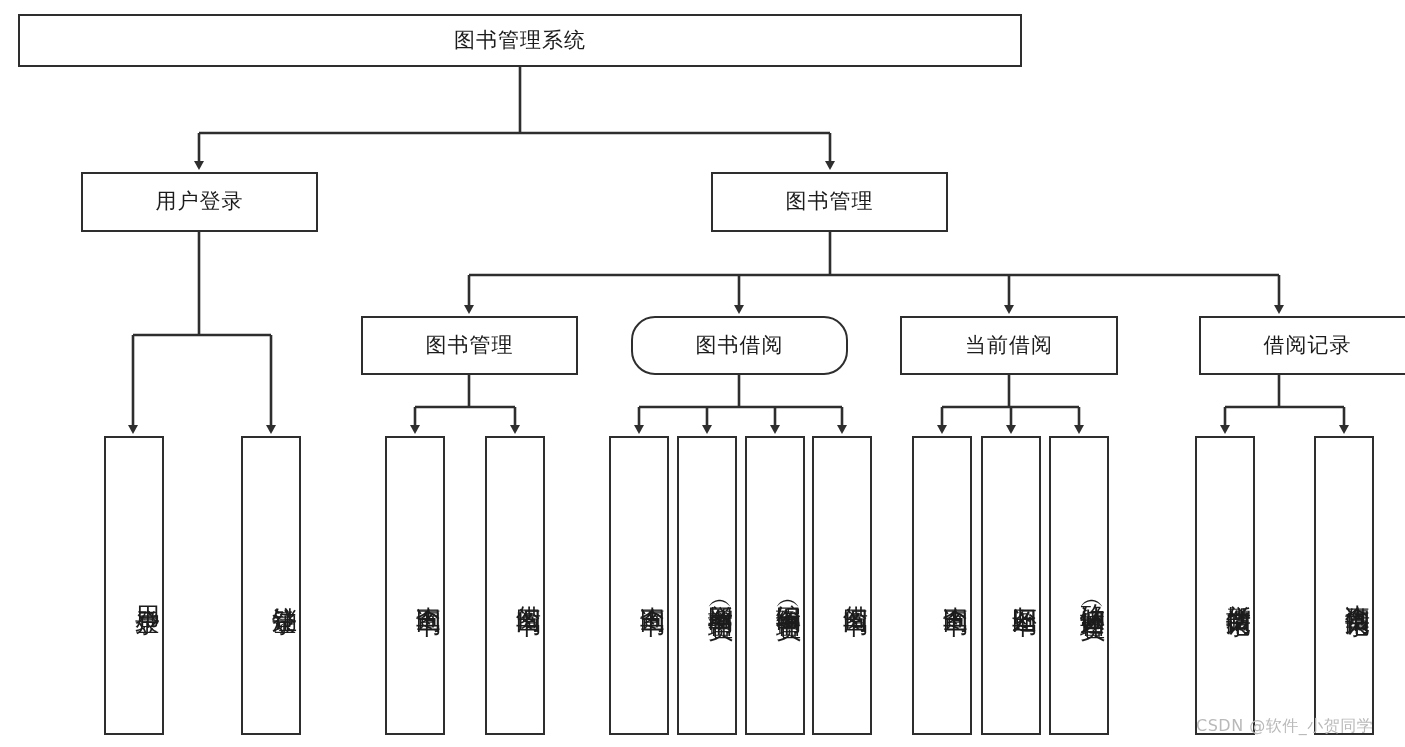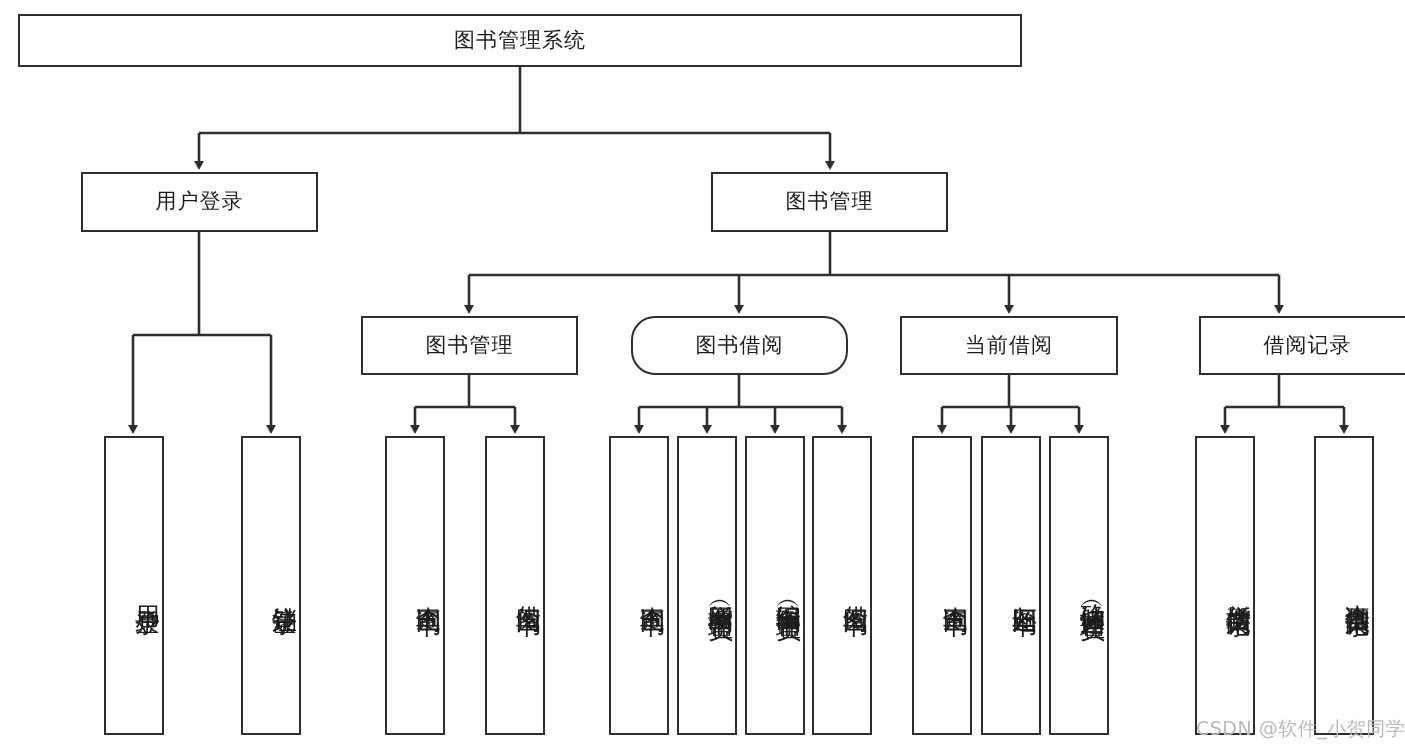--- a/index.html
+++ b/index.html
@@ -51,21 +51,21 @@
     white-space: nowrap;
     align-items: flex-start;
     justify-content: center;
     padding-top: 8px;
   }
   .node-v.tall-pad {
     padding-top: 14px;
   }
   .watermark {
     position: absolute;
-    font-size: 19px;
+    font-size: 16px;
     color: #b9b9b9;
     white-space: nowrap;
     letter-spacing: 0.5px;
   }
 </style>
 </head>
 <body>
 
 <div id="canvas">
 

